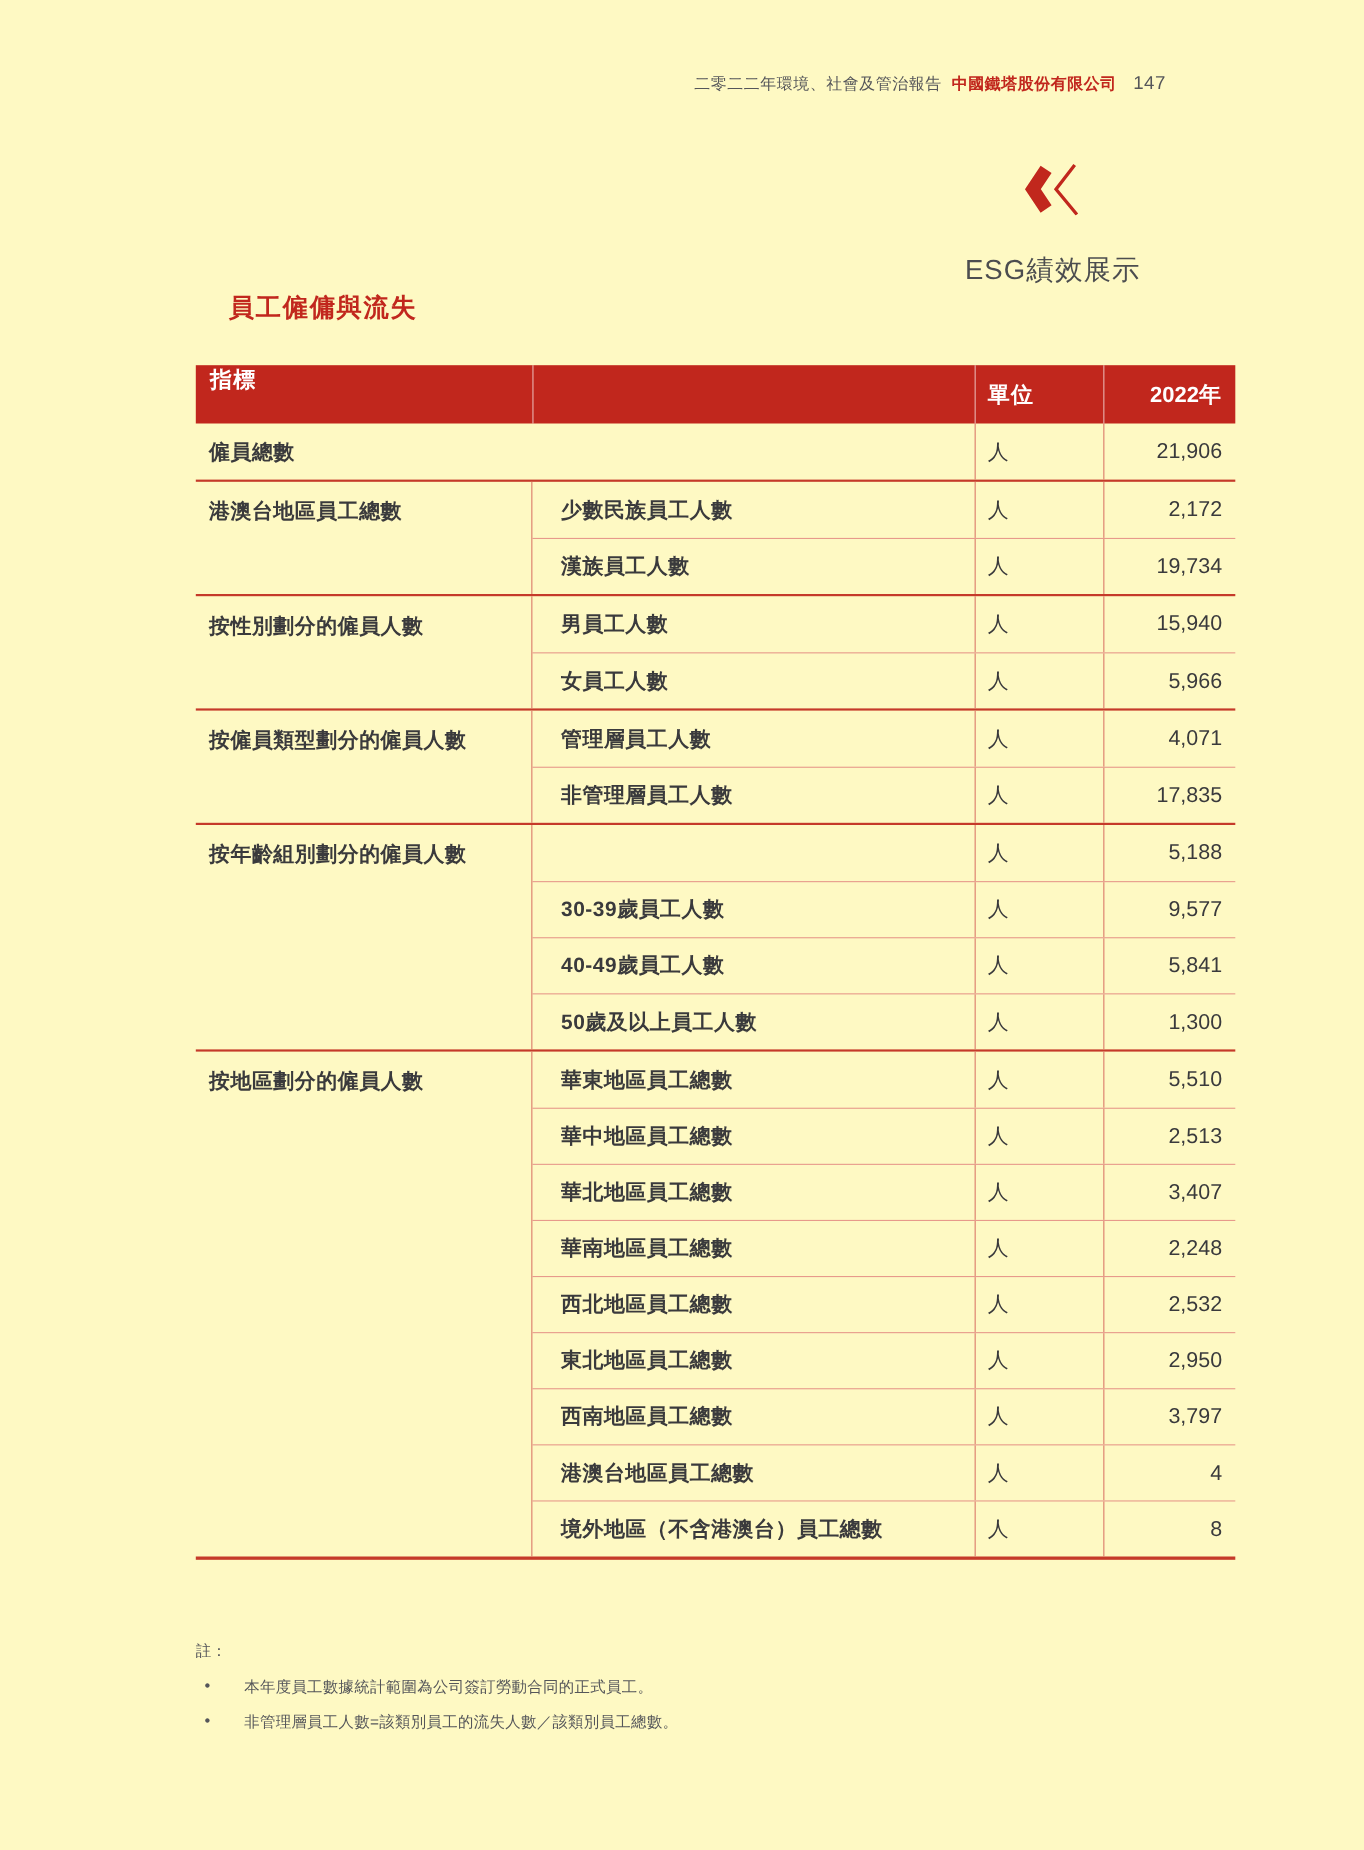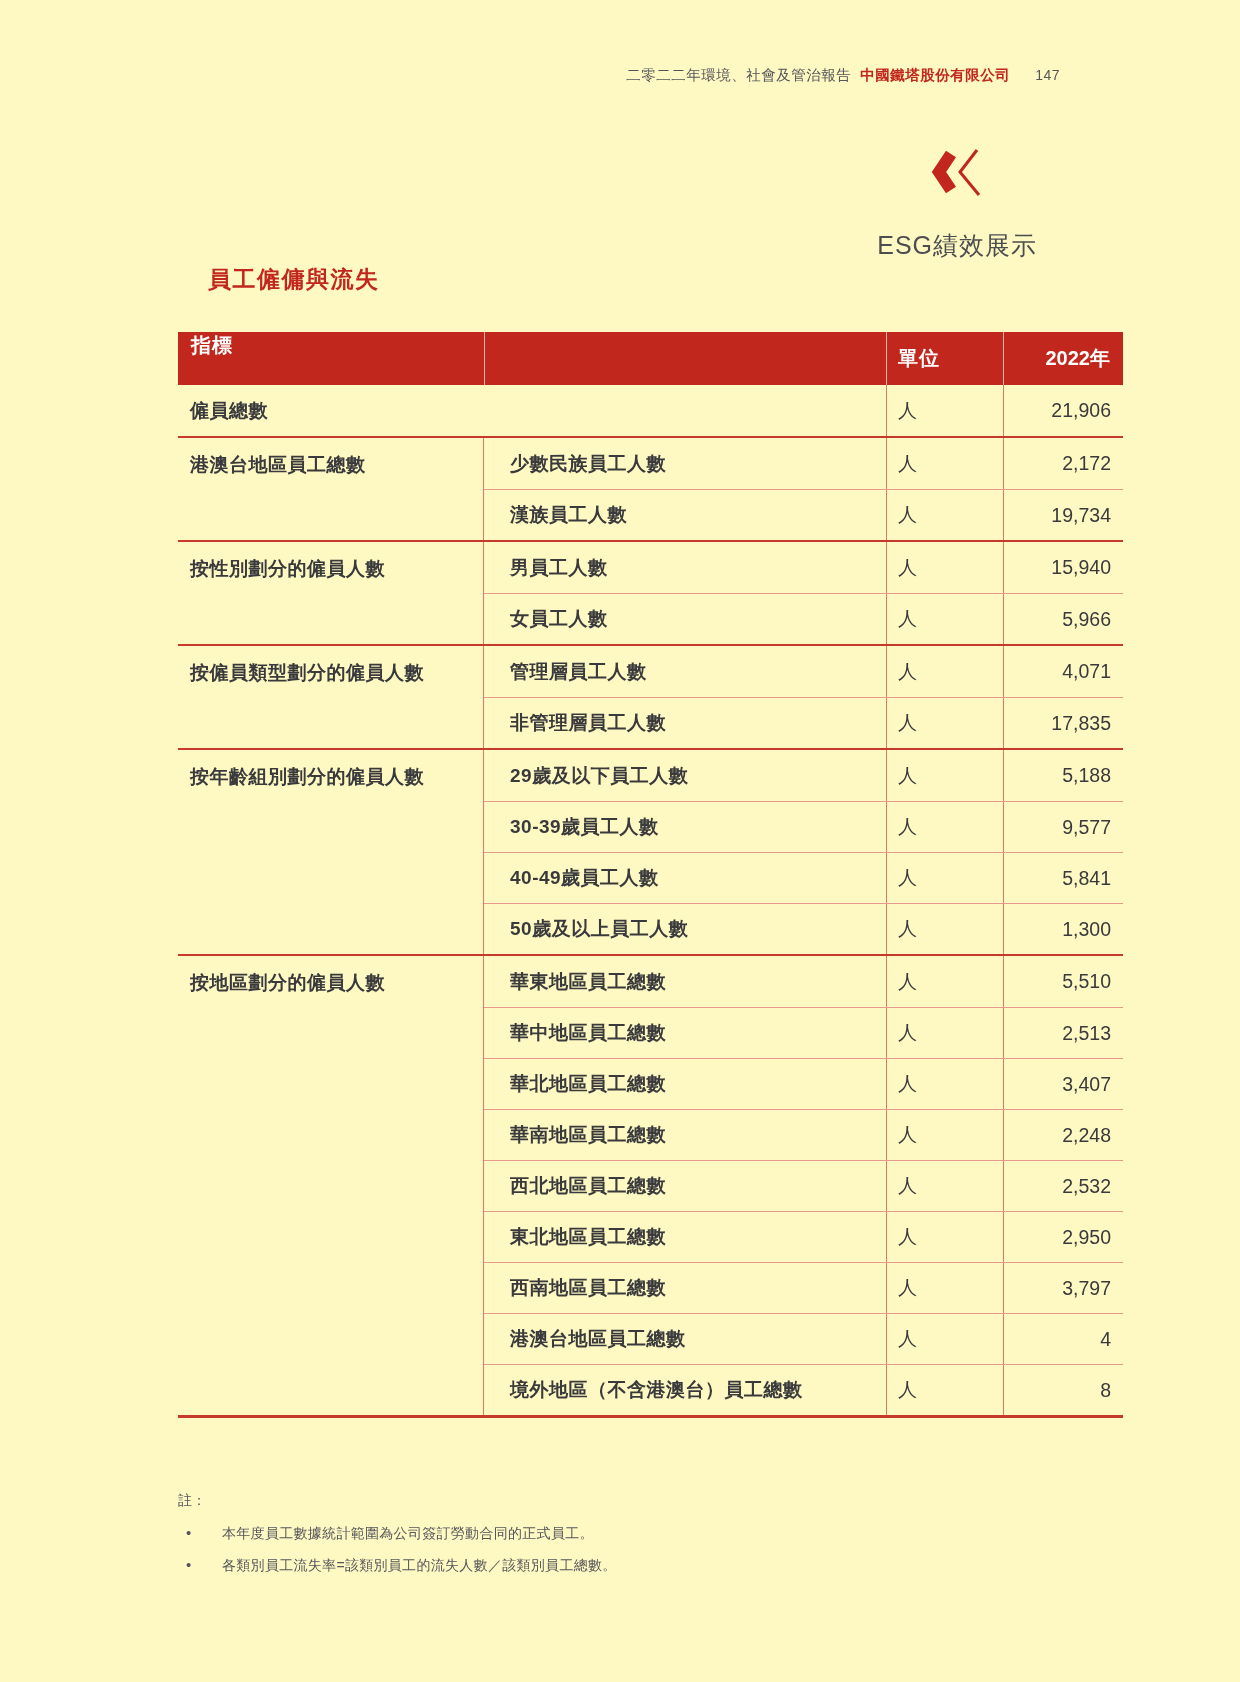--- a/index.html
+++ b/index.html
@@ -15,21 +15,21 @@
   .page{
     position:relative;width:1240px;height:1682px;background:#fef9c3;overflow:hidden;
     font-family:"Liberation Sans", sans-serif;color:var(--text-dark);
   }
   
   .top-header{
     position:absolute;top:66px;right:180px;display:flex;align-items:baseline;gap:9px;
     font-size:14.5px;color:var(--text-gray);letter-spacing:.5px;white-space:nowrap;
   }
   .top-header .company{color:var(--brand-red);font-weight:bold;}
-  .top-header .pagenum{margin-left:16px;font-size:14px;}
+  .top-header .pagenum{margin-left:6px;font-size:17px;}
   
   .esg-badge{position:absolute;top:148px;right:203px;display:flex;align-items:center;gap:33px;flex-direction:column;}
   .esg-badge .chev{width:52px;height:48px;display:block;}
   .esg-badge .label{font-size:25px;color:#4C4D4F;letter-spacing:1px;white-space:nowrap;}
   
   .section-title{
     position:absolute;left:178px;top:264px;font-size:23px;font-weight:bold;
     color:var(--brand-red);letter-spacing:1.5px;margin-left:30px;
   }
   
@@ -155,21 +155,20 @@
               <div class="cell-ind">非管理層員工人數</div>
               <div class="cell-unit">人</div>
               <div class="cell-val">17,835</div>
             </div>
           </div>
         </div>
         <div class="group">
           <div class="group-label">按年齡組別劃分的僱員人數</div>
           <div class="group-rows">
             <div class="row">
-              <div class="cell-ind">29歲及以下員工人數</div>
               <div class="cell-unit">人</div>
               <div class="cell-val">5,188</div>
             </div>
             <div class="row">
               <div class="cell-ind">30-39歲員工人數</div>
               <div class="cell-unit">人</div>
               <div class="cell-val">9,577</div>
             </div>
             <div class="row">
               <div class="cell-ind">40-49歲員工人數</div>
@@ -233,17 +232,17 @@
             </div>
           </div>
         </div>
       </div>
   </div>
 
   <div class="notes">
     <div class="notes-label">註：</div>
     <div id="notes-list">
         <div class="note-line">本年度員工數據統計範圍為公司簽訂勞動合同的正式員工。</div>
-        <div class="note-line">各類別員工流失率=該類別員工的流失人數／該類別員工總數。</div>
+        <div class="note-line">非管理層員工人數=該類別員工的流失人數／該類別員工總數。</div>
       </div>
   </div>
 
 </div>
 
 </body></html>

